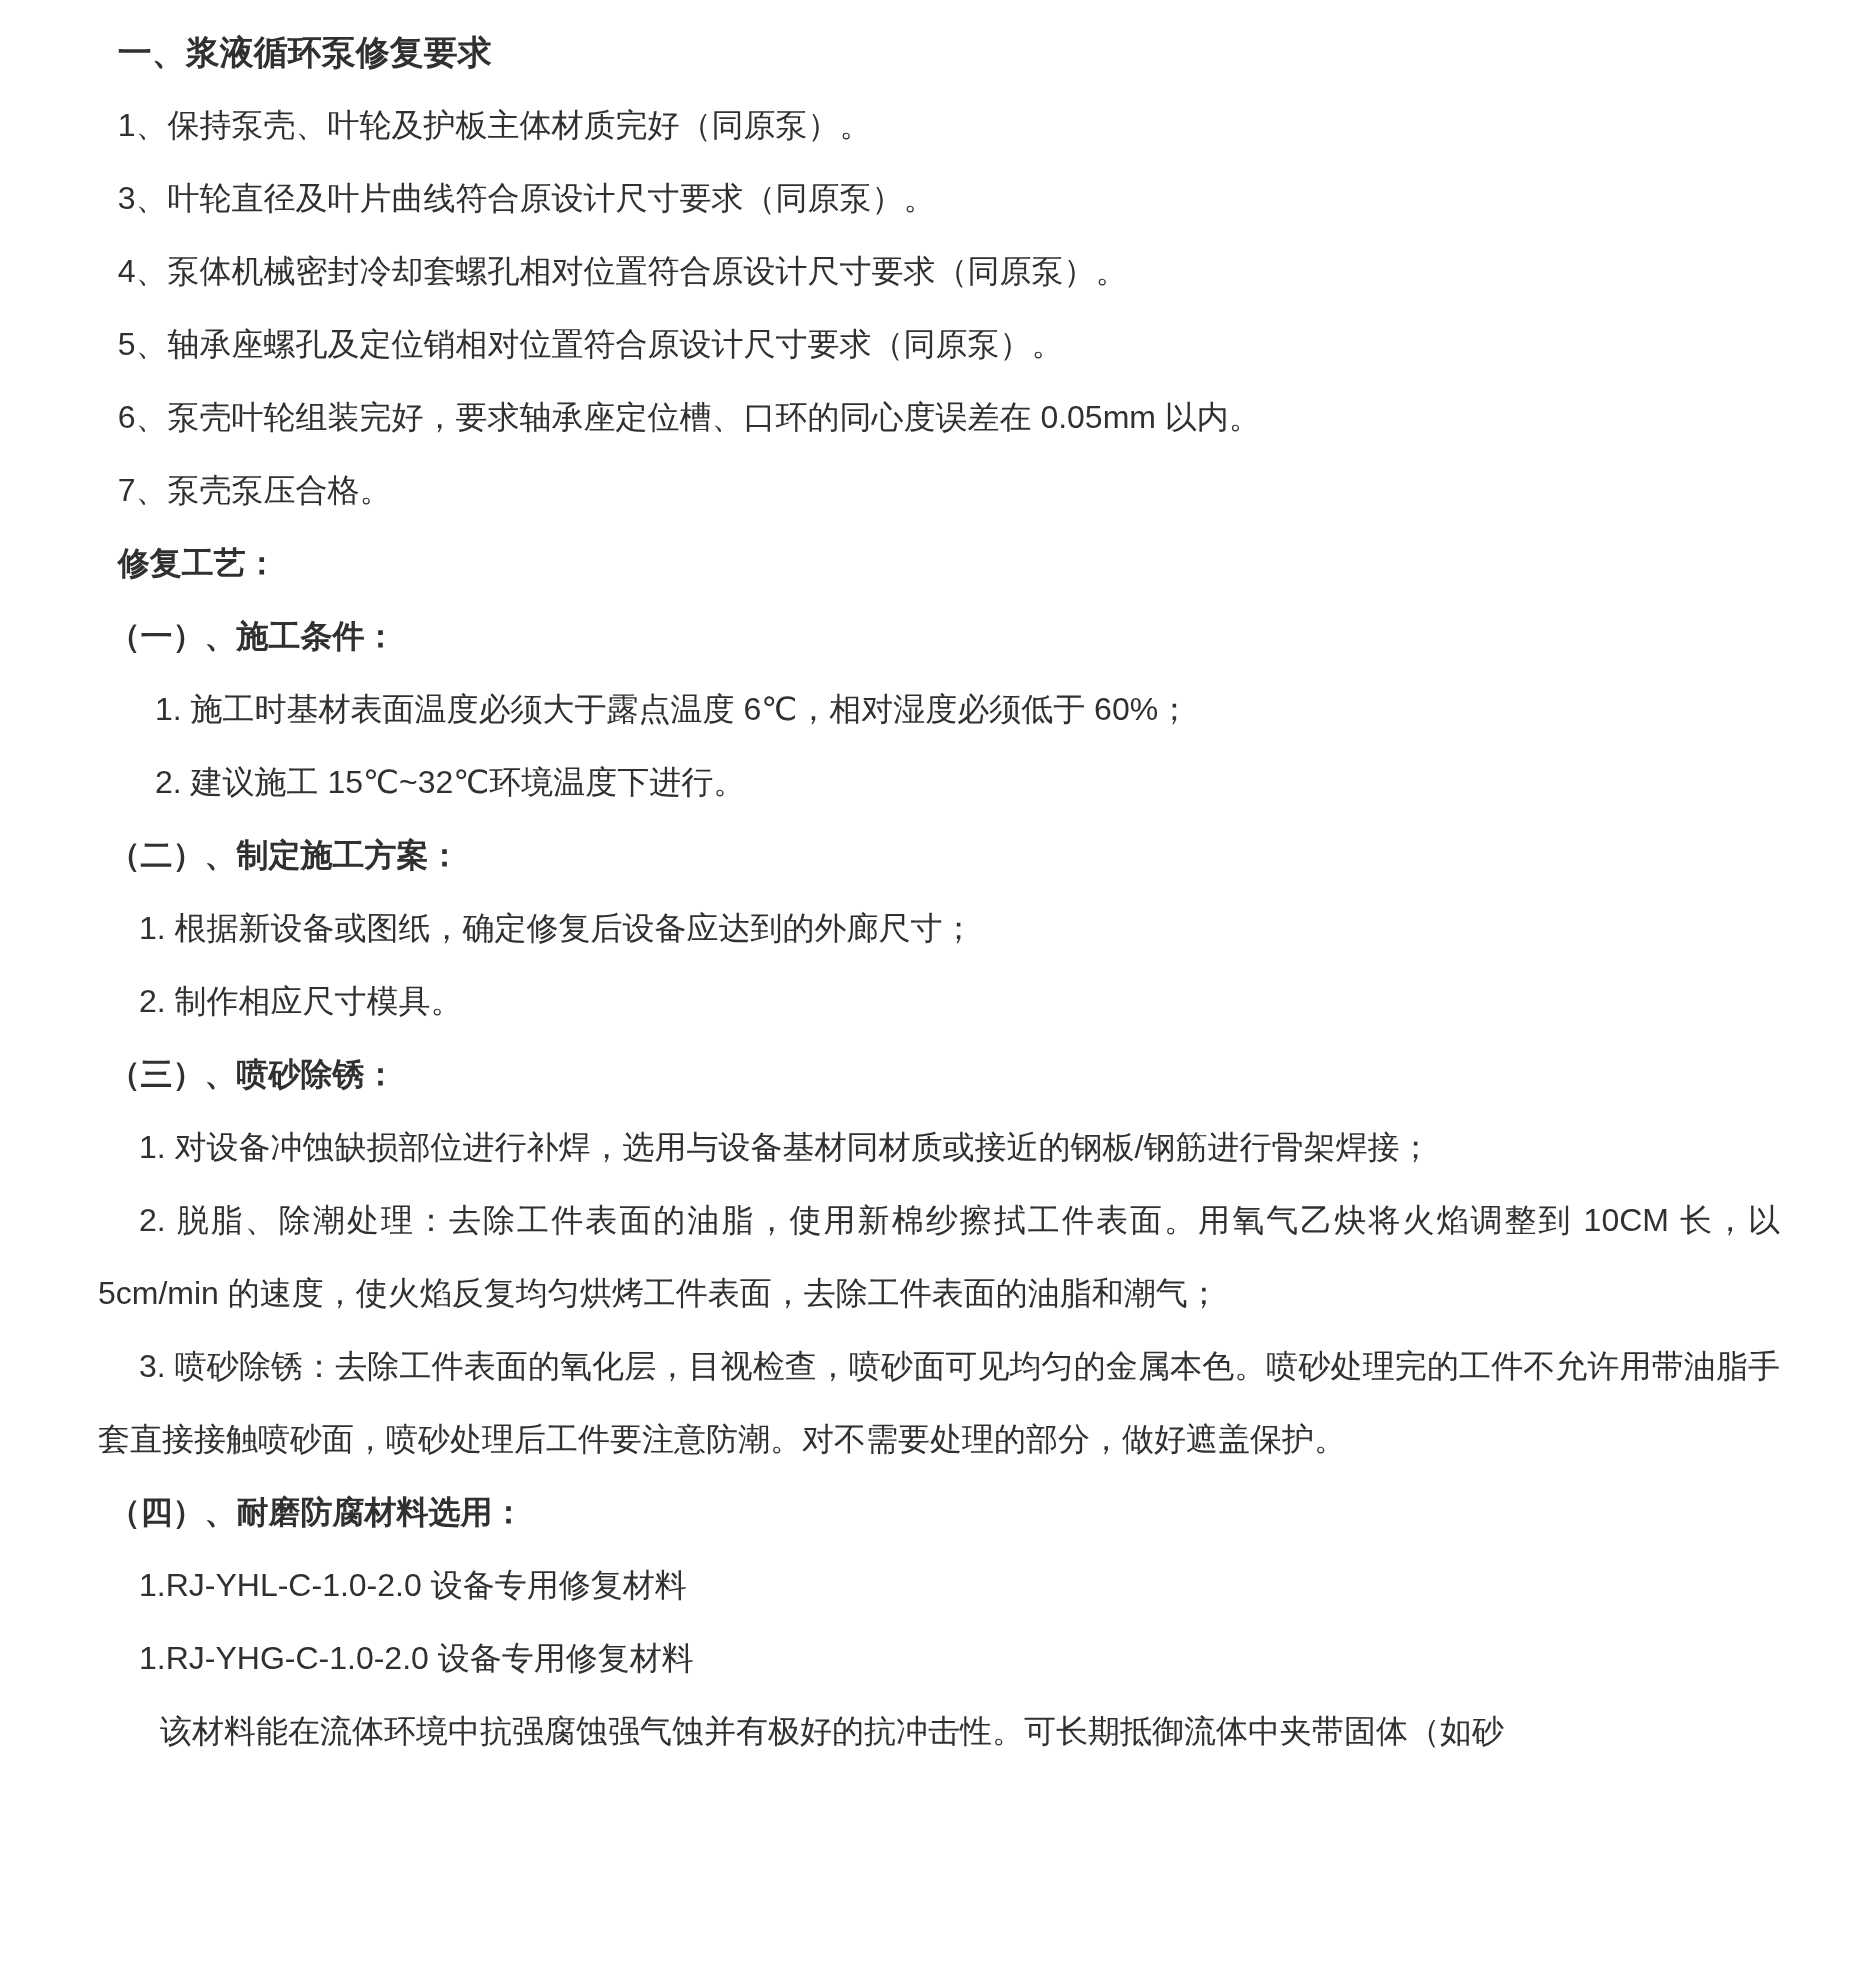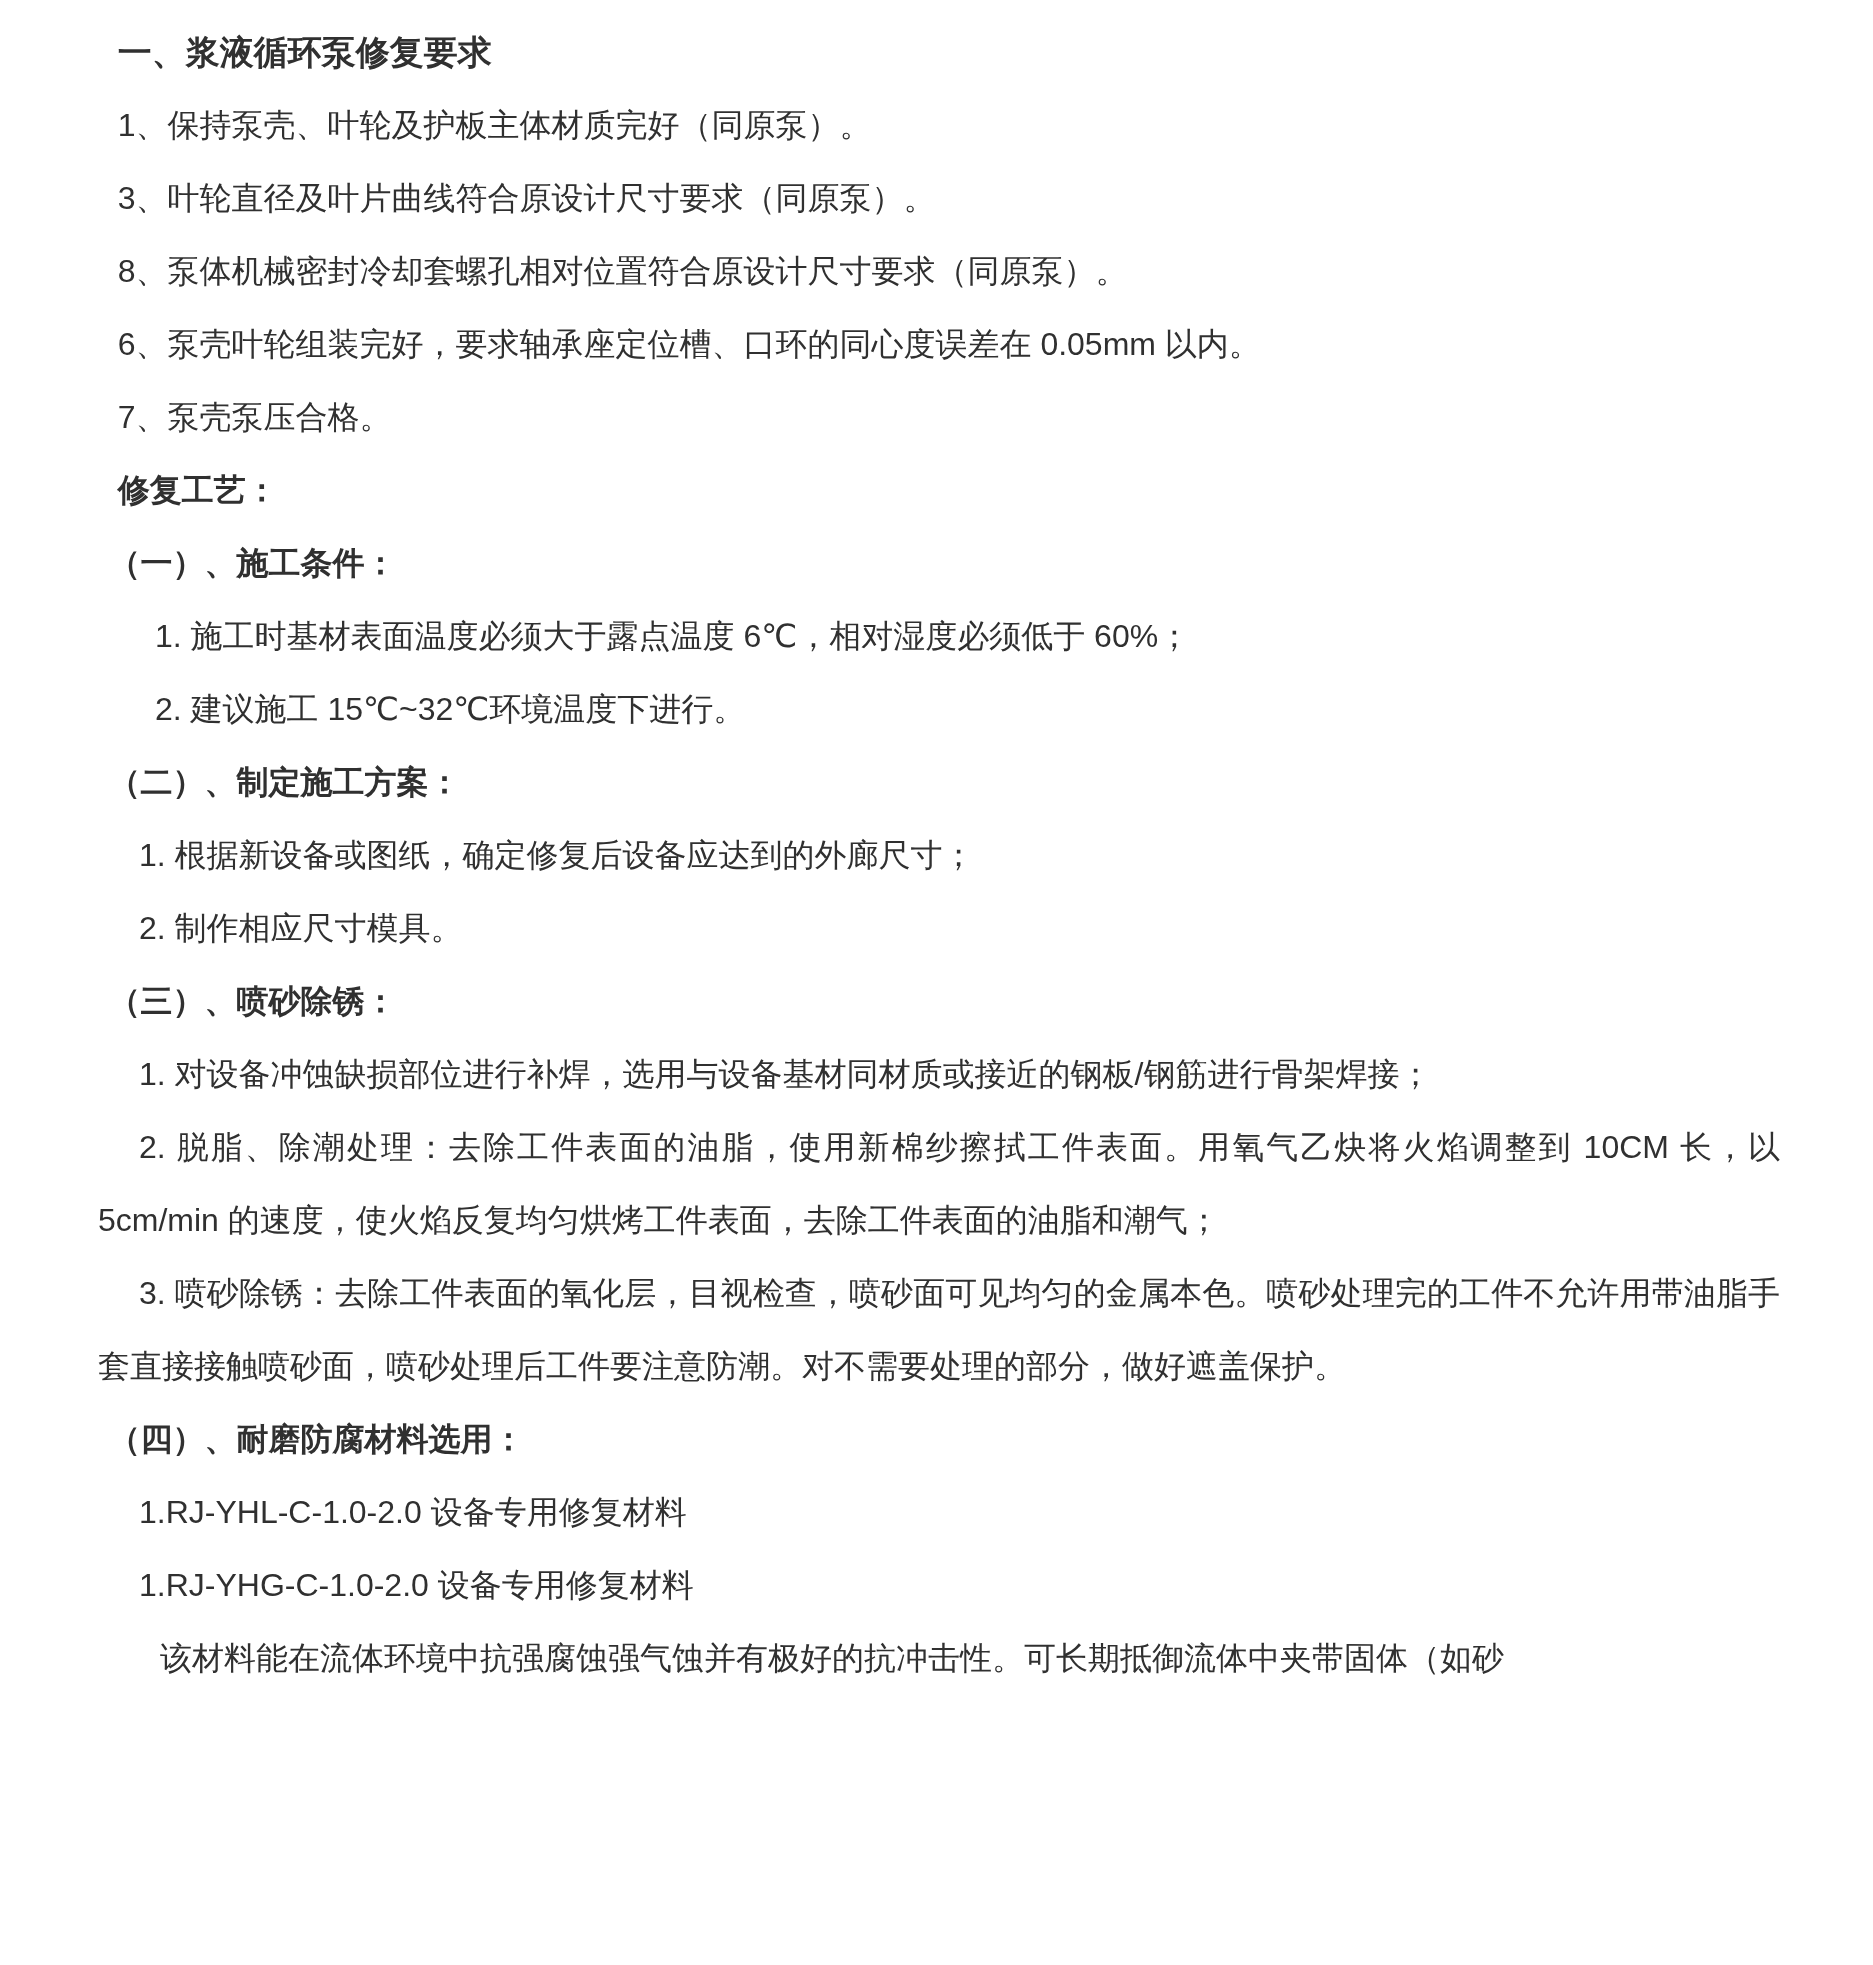--- a/index.html
+++ b/index.html
@@ -67,21 +67,22 @@
   }
 </style>
 </head>
 <body>
 
 <div class="page">
   <div class="doc">
     <p class="p-heading">一、浆液循环泵修复要求</p>
     <p class="p-item">1、保持泵壳、叶轮及护板主体材质完好（同原泵）。</p>
     <p class="p-item">3、叶轮直径及叶片曲线符合原设计尺寸要求（同原泵）。</p>
-    <p class="p-item">8、泵体机械密封冷却套螺孔相对位置符合原设计尺寸要求（同原泵）。</p>
+    <p class="p-item">4、泵体机械密封冷却套螺孔相对位置符合原设计尺寸要求（同原泵）。</p>
+    <p class="p-item">5、轴承座螺孔及定位销相对位置符合原设计尺寸要求（同原泵）。</p>
     <p class="p-item">6、泵壳叶轮组装完好，要求轴承座定位槽、口环的同心度误差在 0.05mm 以内。</p>
     <p class="p-item">7、泵壳泵压合格。</p>
     <p class="p-bold">修复工艺：</p>
     <p class="p-section">（一）、施工条件：</p>
     <p class="p-sub">1. 施工时基材表面温度必须大于露点温度 6℃，相对湿度必须低于 60%；</p>
     <p class="p-sub">2. 建议施工 15℃~32℃环境温度下进行。</p>
     <p class="p-section">（二）、制定施工方案：</p>
     <p class="p-sub2">1. 根据新设备或图纸，确定修复后设备应达到的外廊尺寸；</p>
     <p class="p-sub2">2. 制作相应尺寸模具。</p>
     <p class="p-section">（三）、喷砂除锈：</p>

